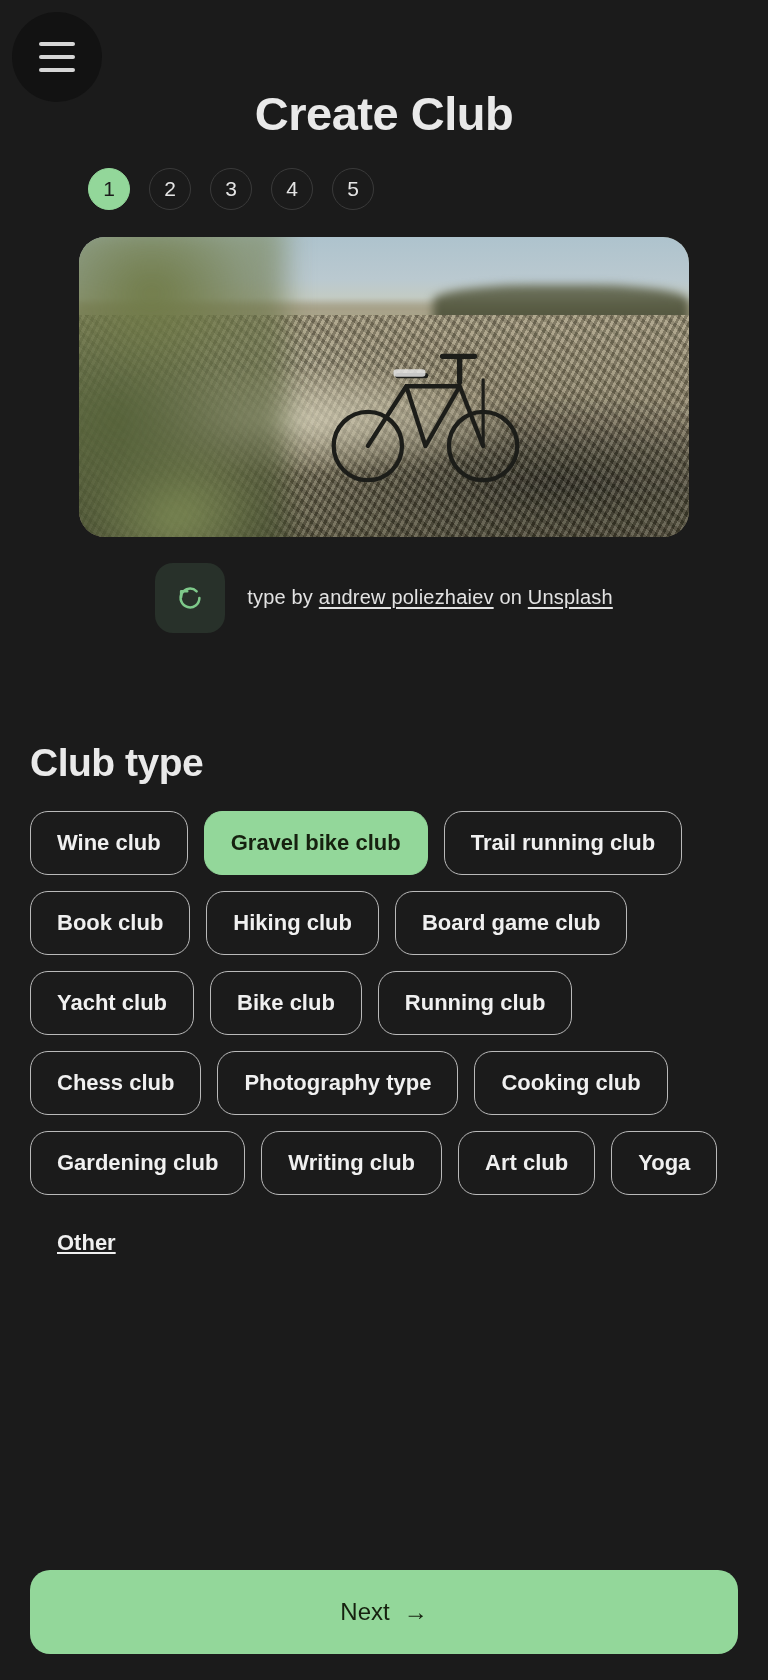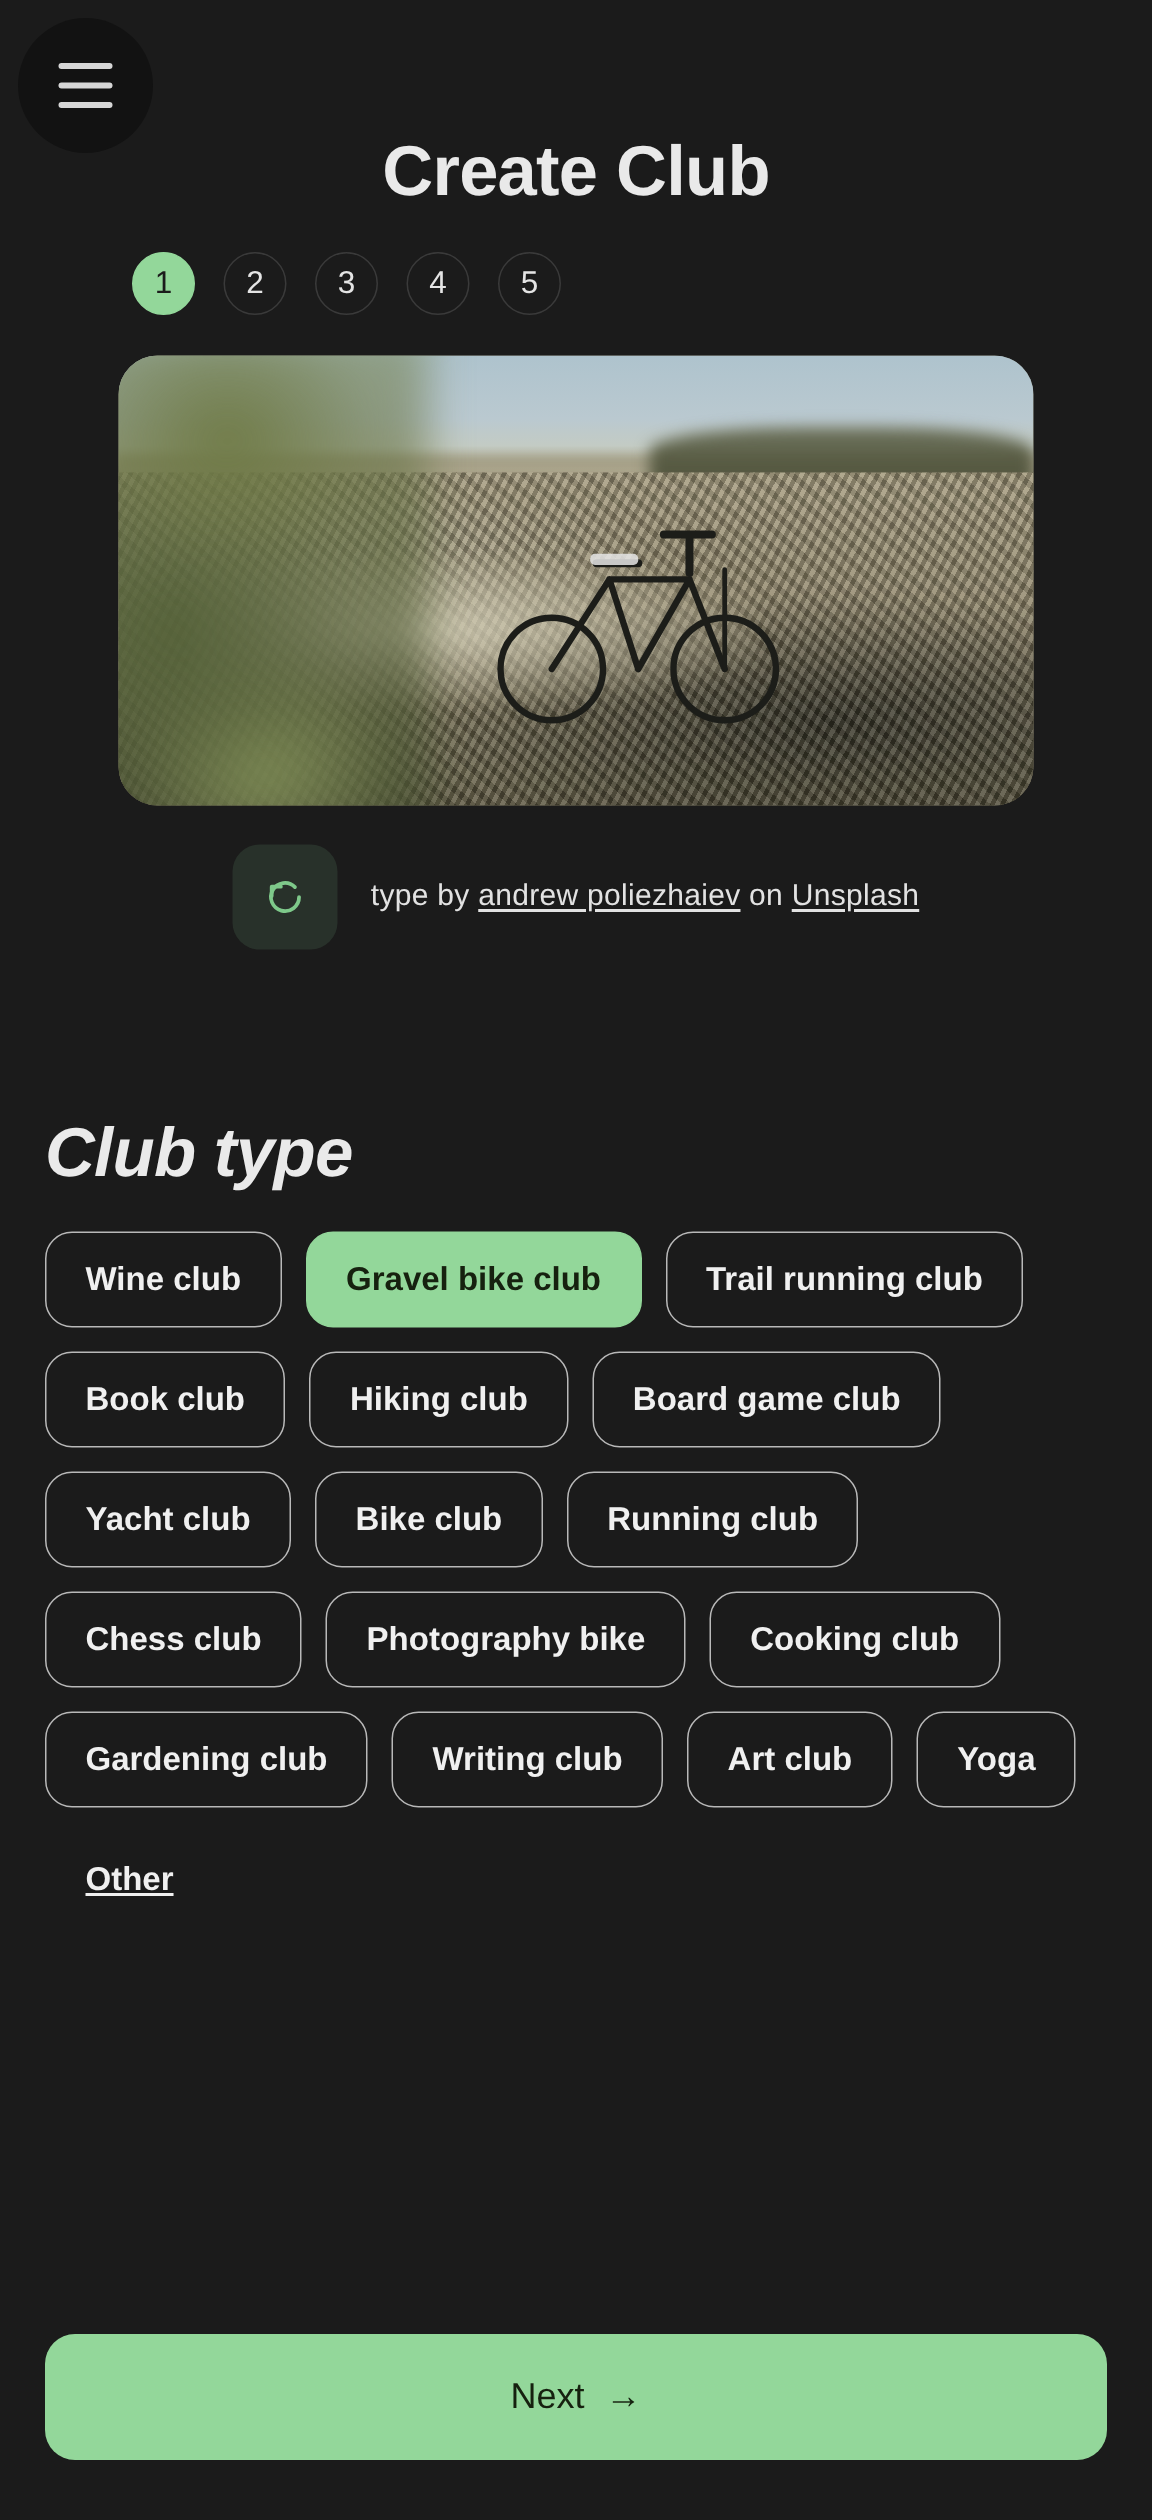--- a/index.html
+++ b/index.html
@@ -192,25 +192,24 @@
   }
   .credit-text a {
     color: #e2e2e2;
     text-decoration: underline;
     text-underline-offset: 3px;
   }
 
   
   .section-title {
     margin: 108px 0 0 30px;
-    font-size: 46px;
+    font-size: 39px;
     font-weight: 700;
     color: #eaeaea;
     letter-spacing: -0.5px;
-    font-style: italic;
   }
 
   .chips {
     display: flex;
     flex-wrap: wrap;
     gap: 16px 16px;
     padding: 26px 43px 0 30px;
     max-width: 768px;
   }
   .chip {
@@ -233,21 +232,21 @@
   }
   .chip.plain {
     border-color: transparent;
     text-decoration: underline;
   }
 
   
   .next-button {
     position: absolute;
     left: 30px;
-    bottom: 40px;
+    bottom: 26px;
     width: 708px;
     height: 84px;
     border-radius: 20px;
     background: #93d79a;
     border: none;
     color: #16210f;
     font-size: 24px;
     font-weight: 400;
     display: flex;
     align-items: center;
@@ -318,21 +317,21 @@
     <button class="chip">Wine club</button>
     <button class="chip selected">Gravel bike club</button>
     <button class="chip">Trail running club</button>
     <button class="chip">Book club</button>
     <button class="chip">Hiking club</button>
     <button class="chip">Board game club</button>
     <button class="chip">Yacht club</button>
     <button class="chip">Bike club</button>
     <button class="chip">Running club</button>
     <button class="chip">Chess club</button>
-    <button class="chip">Photography bike</button>
+    <button class="chip">Photography type</button>
     <button class="chip">Cooking club</button>
     <button class="chip">Gardening club</button>
     <button class="chip">Writing club</button>
     <button class="chip">Art club</button>
     <button class="chip">Yoga</button>
     <button class="chip plain">Other</button>
   </div>
 
   <button class="next-button">
     <span>Next</span>

